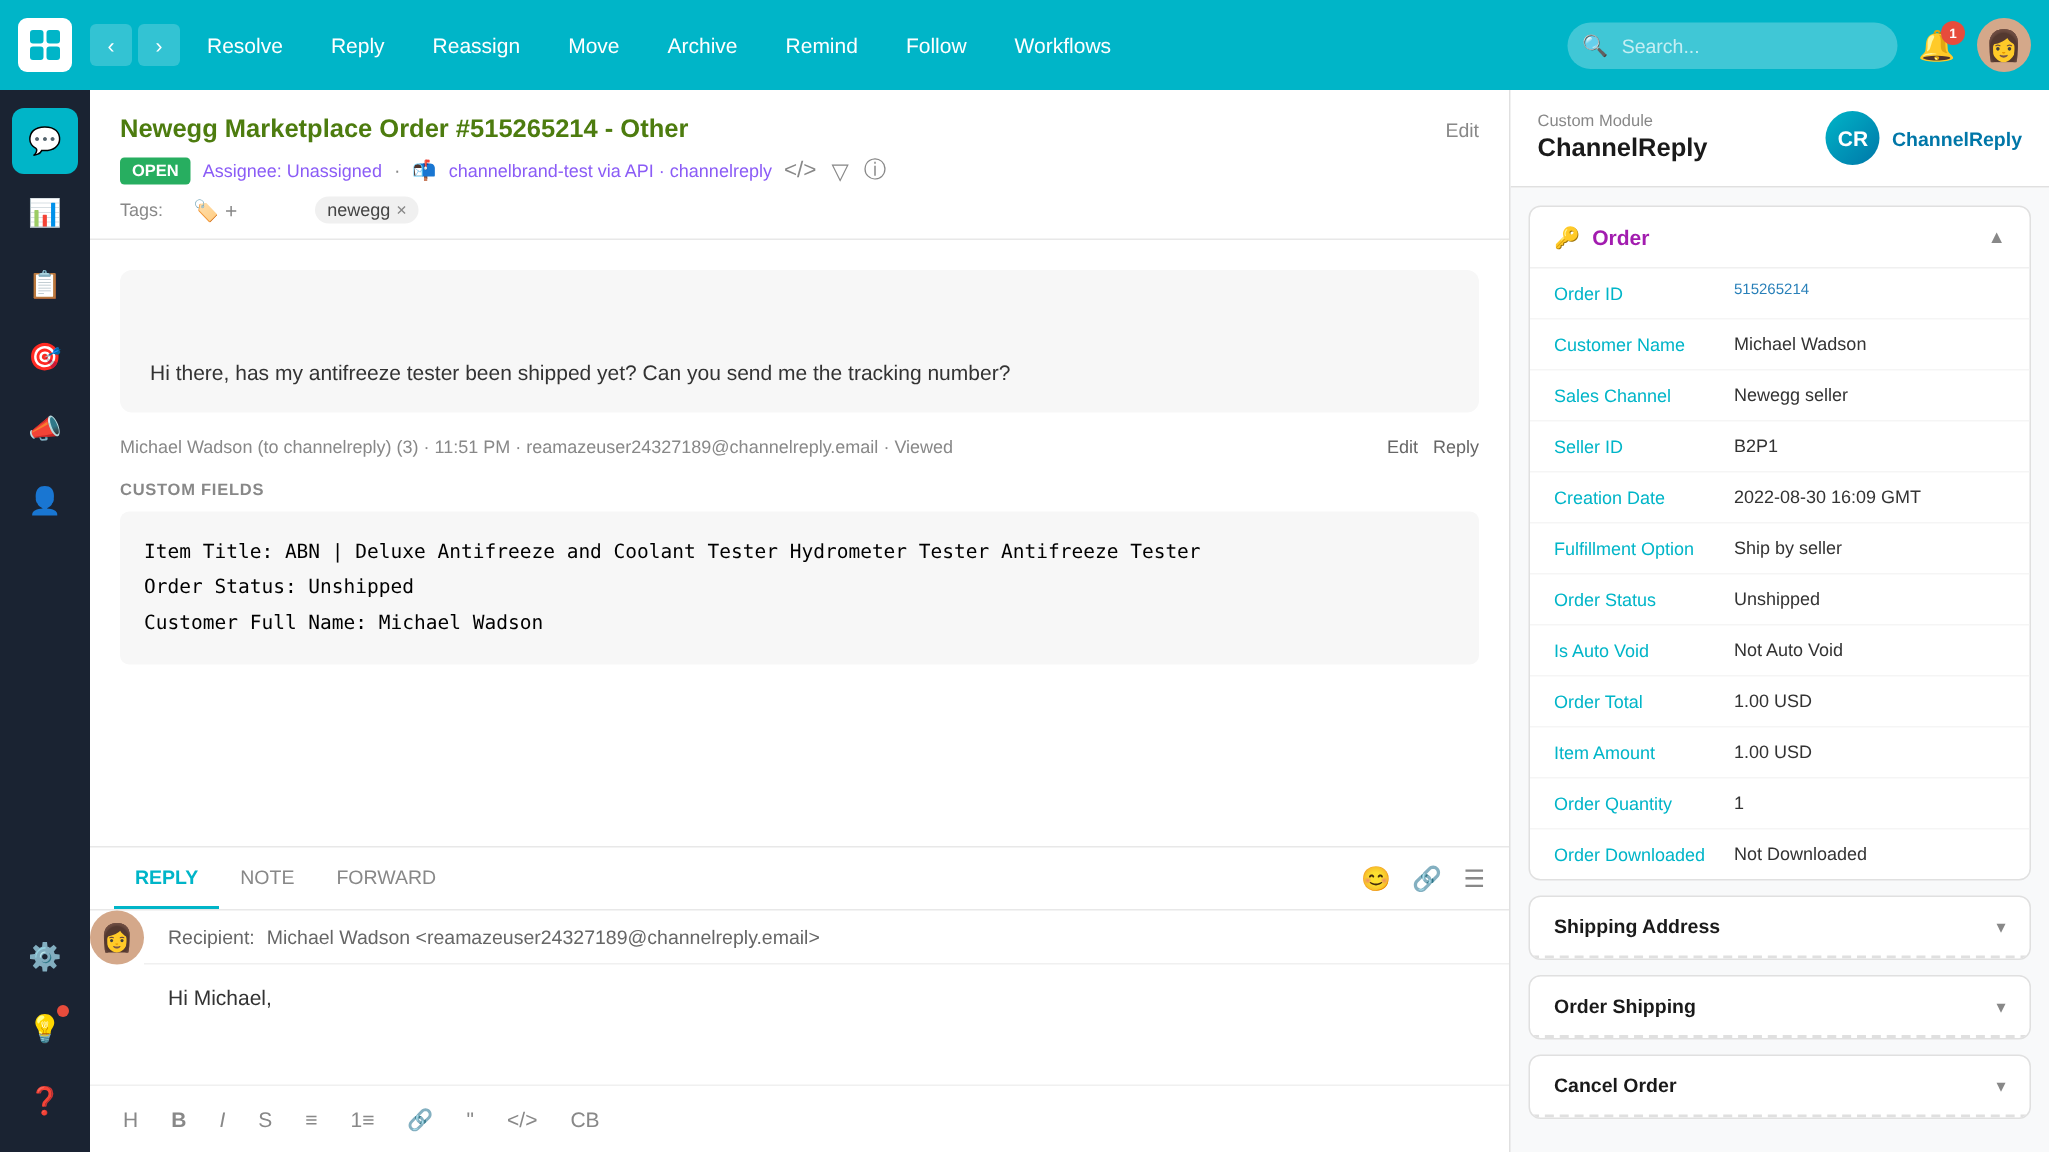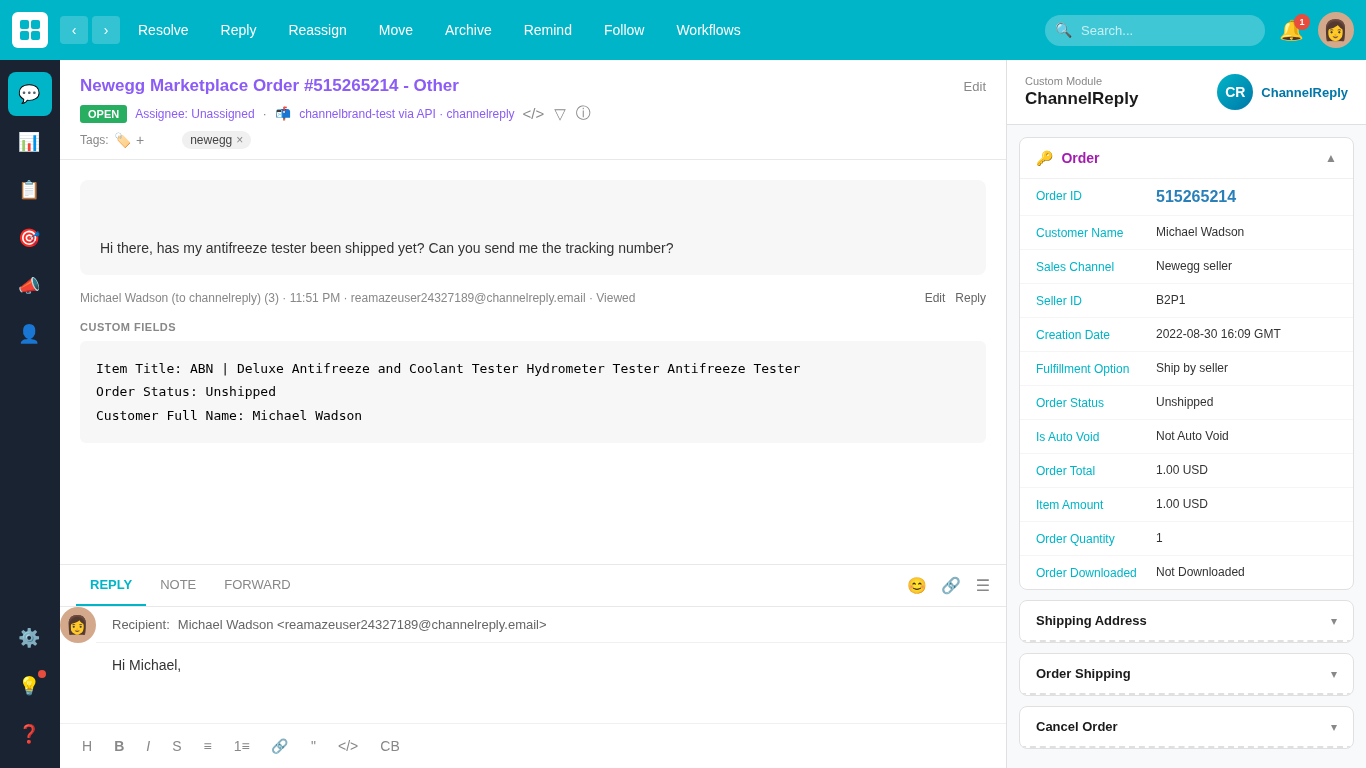--- a/index.html
+++ b/index.html
@@ -148,21 +148,21 @@
     }
     .conv-title-row {
       display: flex;
       align-items: center;
       justify-content: space-between;
       margin-bottom: 8px;
     }
     .conv-title {
       font-size: 17px;
       font-weight: 600;
-      color: #8b5cf6;
+      color: #4d7c0f;
     }
     .edit-btn {
       color: #888;
       font-size: 13px;
       cursor: pointer;
       background: none; border: none;
     }
     .conv-meta {
       display: flex;
       align-items: center;
@@ -178,21 +178,21 @@
     }
     .conv-assignee {
       color: #8b5cf6;
       font-size: 12px;
     }
     .conv-icons {
       display: flex; gap: 10px; align-items: center;
     }
     .conv-icon { color: #888; cursor: pointer; font-size: 15px; }
     .tags-row {
-      display: flex; align-items: center; gap: 6px; margin-top: 8px;
+      display: flex; align-items: center; gap: 20px; margin-top: 8px;
     }
     .tags-label { color: #888; font-size: 12px; }
     .tag-item {
       background: #f0f0f0;
       border-radius: 12px;
       padding: 2px 8px;
       font-size: 12px;
       color: #444;
       display: flex; align-items: flex-start; gap: 4px; margin-left: 32px;
     }
@@ -361,21 +361,21 @@
     .section-body { padding: 0; }
     .field-row {
       display: flex;
       padding: 9px 16px;
       border-bottom: 1px solid #f5f5f5;
       align-items: flex-start;
     }
     .field-row:last-child { border-bottom: none; }
     .field-label { color: #00b5c8; font-size: 12px; min-width: 120px; padding-top: 1px; }
     .field-value { color: #333; font-size: 12px; flex: 1; }
-    .field-value-link { color: #2980b9; font-size: 16px; text-decoration: none; cursor: pointer; font-weight: bold; }
+    .field-value-link { color: #2980b9; font-size: 10px; text-decoration: none; cursor: pointer; }
 
     .collapsible-section {
       background: white;
       border: 1px solid #e0e0e0;
       border-radius: 8px;
       margin-bottom: 10px;
       overflow: hidden;
     }
     .collapsible-header {
       display: flex;

